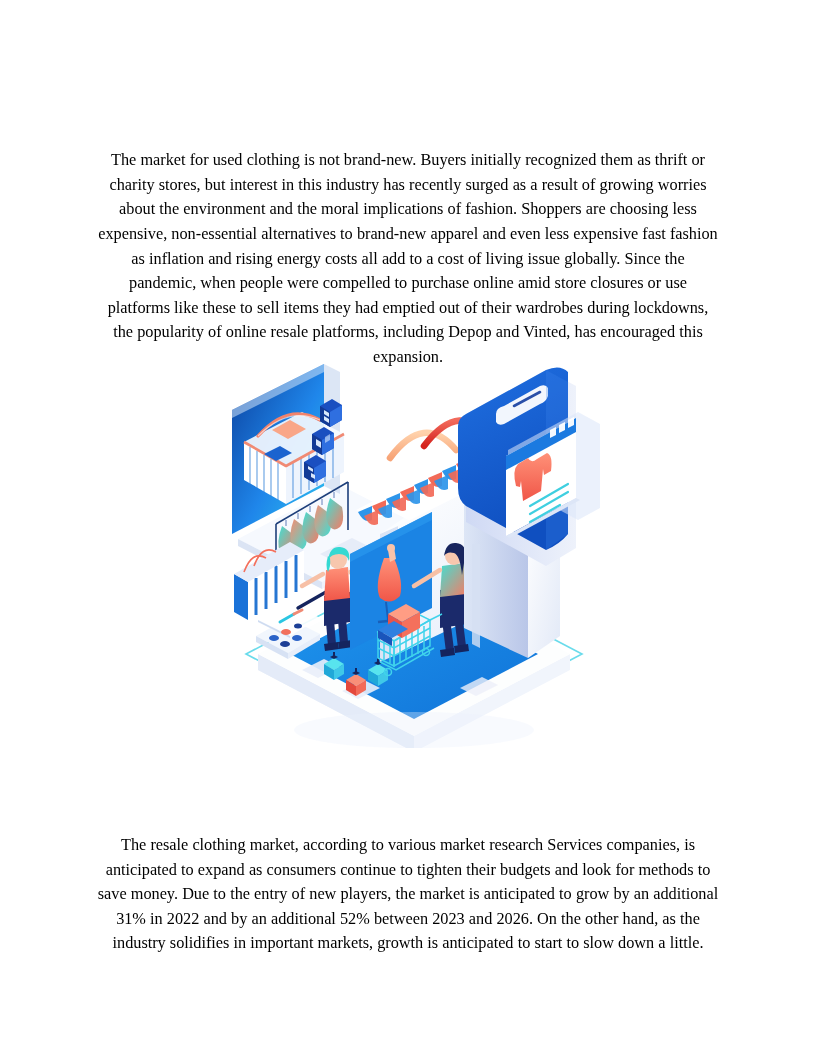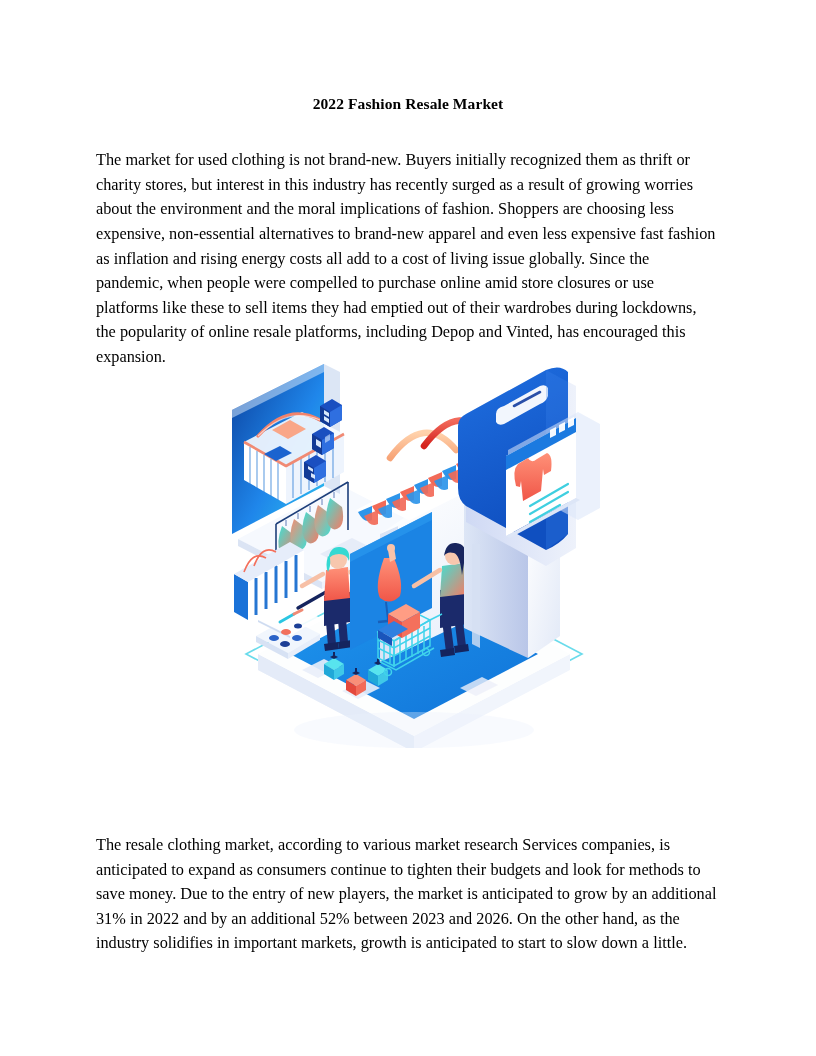--- a/index.html
+++ b/index.html
@@ -32,21 +32,21 @@
     font-weight: bold;
     letter-spacing: 0.1px;
     line-height: 20px;
   }
   .para {
     position: absolute;
     left: 96px;
     width: 624px;
     font-size: 16.3px;
     line-height: 24.6px;
-    text-align: left;
+    text-align: center;
     letter-spacing: -0.02px;
     word-spacing: 0.1px;
   }
   #para-1 { top: 132px; }
   #para-2 { top: 809px; margin-top: 24px; }
 
   
   .illus-wrap {
     position: absolute;
     left: 228px;
@@ -54,21 +54,20 @@
     width: 372px;
     height: 390px;
   }
   .illus-wrap svg { display: block; }
 </style>
 </head>
 <body>
 
 <div class="page">
 
-  <h1 class="doc-title">2022 Fashion Resale Market</h1>
 
   <p class="para" id="para-1">The market for used clothing is not brand-new. Buyers initially recognized them as thrift or charity stores, but interest in this industry has recently surged as a result of growing worries about the environment and the moral implications of fashion. Shoppers are choosing less expensive, non-essential alternatives to brand-new apparel and even less expensive fast fashion as inflation and rising energy costs all add to a cost of living issue globally. Since the pandemic, when people were compelled to purchase online amid store closures or use platforms like these to sell items they had emptied out of their wardrobes during lockdowns, the popularity of online resale platforms, including Depop and Vinted, has encouraged this expansion.</p>
 
   <div class="illus-wrap">
     <svg width="372" height="390" viewBox="0 0 372 390" xmlns="http://www.w3.org/2000/svg">
       <defs>
         <linearGradient id="gPlatform" x1="0" y1="0" x2="1" y2="1">
           <stop offset="0%" stop-color="#1e96ee"></stop>
           <stop offset="100%" stop-color="#1173d8"></stop>
         </linearGradient>

